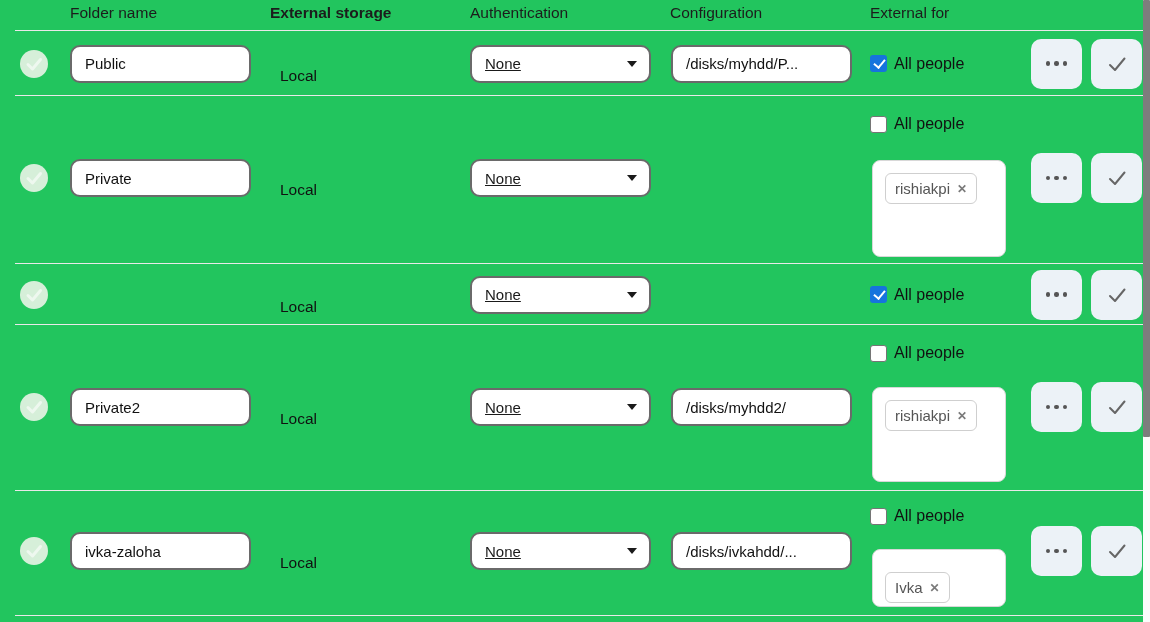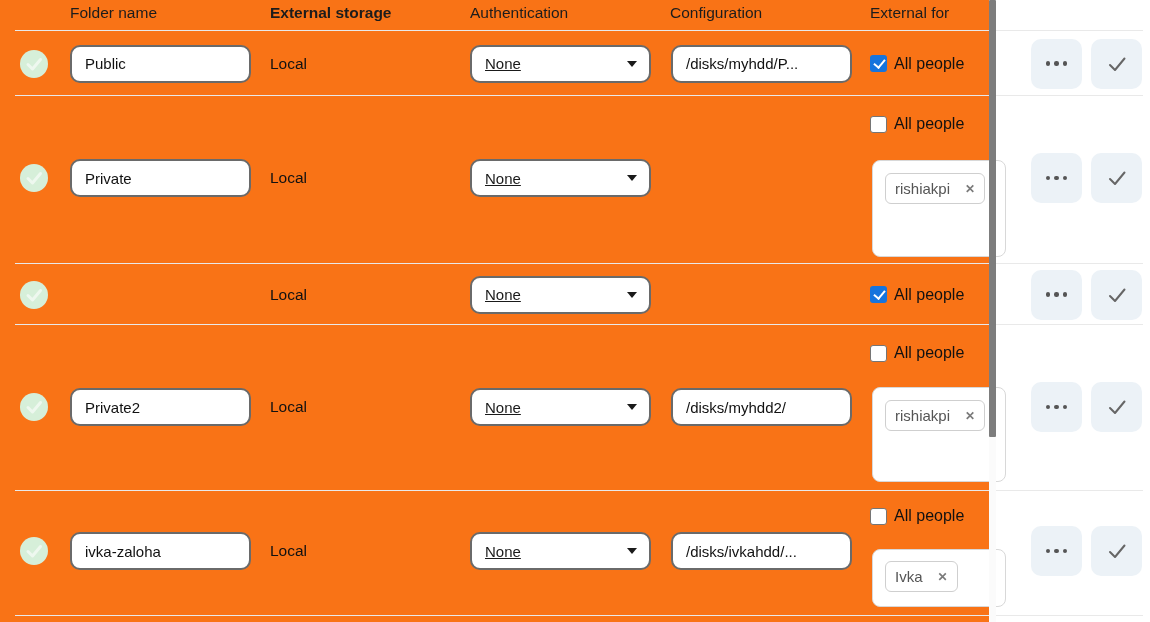--- a/index.html
+++ b/index.html
@@ -1,39 +1,39 @@
 <!DOCTYPE html>
 <html><head>
 <meta charset="utf-8">
 <style>
   * { margin:0; padding:0; box-sizing:border-box; }
   html,body { width:1150px; height:622px; background:#fff; overflow:hidden;
     font-family:"Liberation Sans", sans-serif; color:#1a1a1a; }
-  .page { position:relative; width:996px; height:622px; background:#f97316; }
+  .page { position:relative; width:1150px; height:622px; background:#22c55e; }
 
   
   .row { position:absolute; left:0; width:1143px; }
   .row::after { content:""; position:absolute; left:15px; right:0; bottom:0; height:1px; background:#e9e9e9; }
   .hdr  { top:0;    height:31px; }
   #row-1{ top:31px;  height:65px; }
   #row-2{ top:96px;  height:168px; }
   #row-3{ top:264px; height:61px; }
   #row-4{ top:325px; height:166px; }
   #row-5{ top:491px; height:125px; }
 
   .hcell { position:absolute; top:4px; font-size:15.5px; color:#1c1c1c; white-space:nowrap; }
   .h-folder{ left:70px; } .h-storage{ left:270px;font-weight:bold; } .h-auth{ left:470px; }
   .h-config{ left:670px; } .h-avail{ left:870px; }
 
   .main { position:absolute; left:0; right:0; height:50px; }
   .center-main { top:50%; transform:translateY(-50%); }
   #row-2 .main{ top:57px; } #row-4 .main{ top:57px;padding-left:19px; } #row-5 .main{ top:35px; }
 
   .cell { position:absolute; top:50%; transform:translateY(-50%); }
-  .cell-status{ left:20px; } .cell-folder{ left:70px; } .cell-storage{ left:270px; font-size:15.5px; color:#111; }
+  .cell-status{ left:20px; } .cell-folder{ left:70px; } .cell-storage{ left:280px; font-size:15.5px; color:#111;margin-top:12px; }
   .cell-auth{ left:470px;text-decoration:underline; } .cell-config{ left:671px; } .cell-avail{ left:870px; }
   .btn-more{ left:1031px; } .btn-save{ left:1091px; }
 
   .status-circle { display:flex; width:28px; height:28px; border-radius:50%;
     background:#d6efd9; align-items:center; justify-content:center; }
 
   .text-input { width:181px; height:38px; border:2px solid #6a6a6a; border-radius:10px;
     padding:0 13px; font-size:15px; font-family:inherit; color:#111; background:#fff; outline:none; }
 
   .select-box { width:181px; height:38px; border:2px solid #6a6a6a; border-radius:10px;
@@ -49,22 +49,22 @@
   .cb.checked { background:#1674dd; border-radius:3px; }
   .cb.checked::after { content:""; position:absolute; left:5.5px; top:2px; width:5px; height:9px;
     border:solid #fff; border-width:0 2px 2px 0; transform:rotate(40deg); }
   .cb.unchecked { background:#fff; border:1.5px solid #757575; border-radius:3px; }
   .cb-label { margin-left:7px; font-size:16px; color:#111; }
 
   .member-box { position:absolute; left:872px; width:134px; background:#fff;
     border:1px solid #d8d8d8; border-radius:8px; padding:12px 0 0 12px; }
   #row-2 .member-box{ top:64px; height:97px; }
   #row-4 .member-box{ top:62px; height:95px; }
-  #row-5 .member-box{ top:58px; height:58px; padding-top:11px; }
-  .chip { display:inline-flex; align-items:center; gap:15px; border:1px solid #cfcfcf;
+  #row-5 .member-box{ top:58px; height:58px; padding-top:22px; }
+  .chip { display:inline-flex; align-items:center; gap:7px; border:1px solid #cfcfcf;
     border-radius:6px; padding:6px 9px; font-size:15px; color:#555; background:#fff; white-space:nowrap; }
   .chip-x { font-size:12px; font-weight:700; color:#7a7a7a; cursor:pointer; }
 
   .btn { width:51px; height:50px; border:none; border-radius:10px; background:#ecf2f7;
     display:flex; align-items:center; justify-content:center; cursor:pointer; }
   .dots { display:flex; gap:4px; }
   .dot { width:4.5px; height:4.5px; border-radius:50%; background:#555; }
 
   .scrollbar { position:absolute; right:0; top:0; width:7px; height:622px; background:#fbfbfb; }
   .scroll-thumb { position:absolute; left:0; top:0; width:7px; height:437px; background:#7d7d7d; border-radius:1px; }

